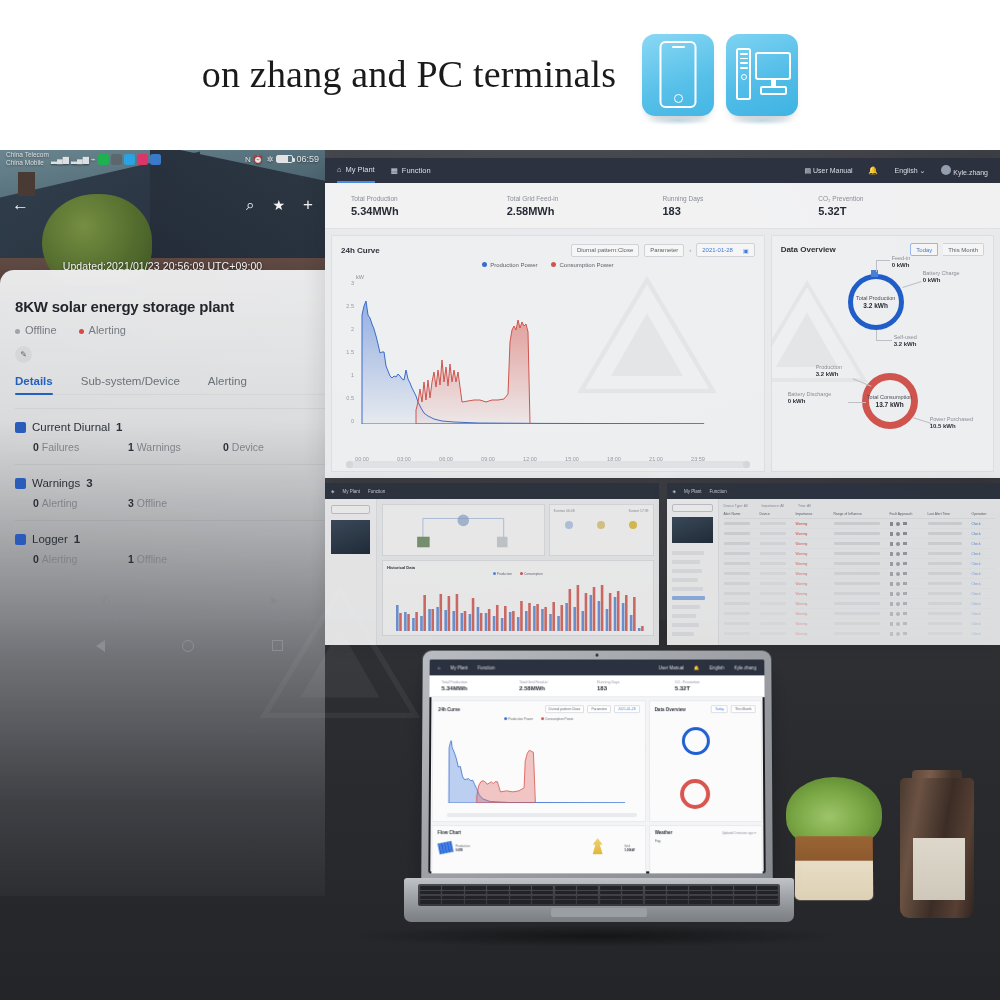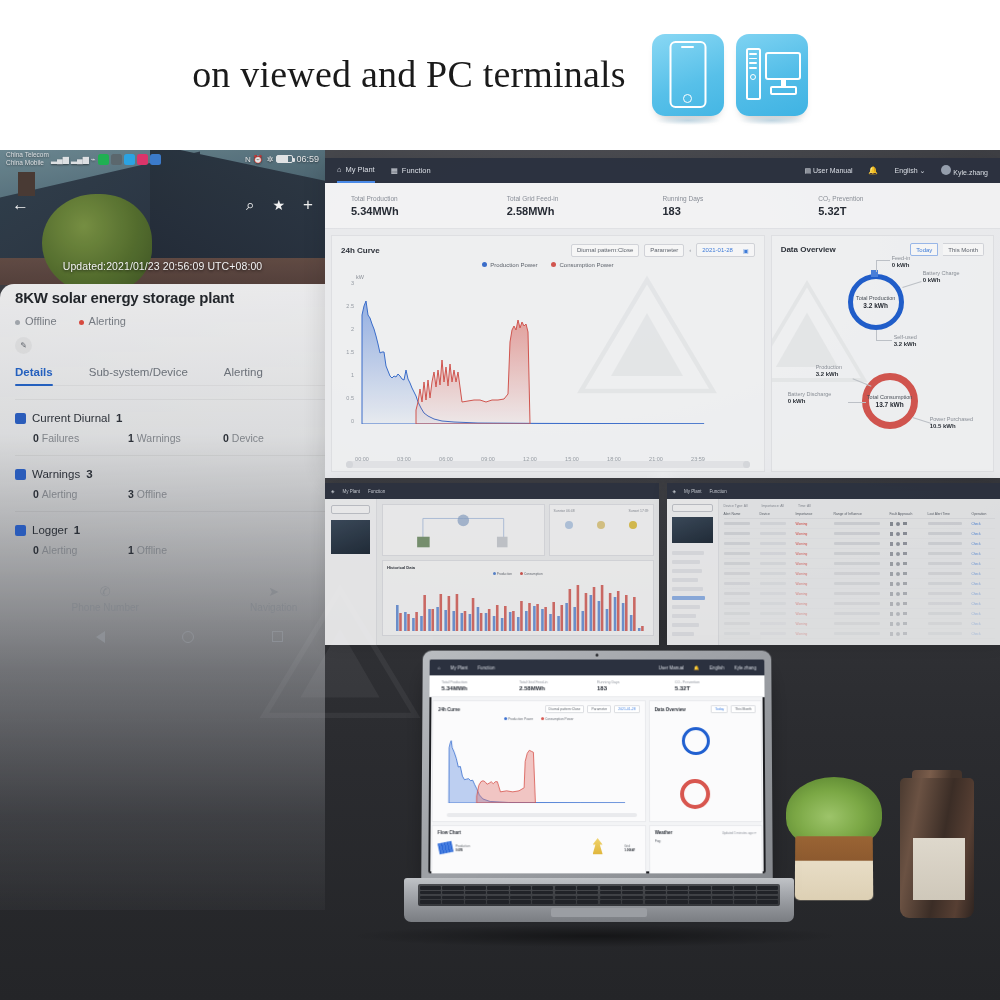--- a/index.html
+++ b/index.html
@@ -138,36 +138,36 @@
     position:absolute; left:0; top:38px; width:325px; height:34px;
     display:flex; align-items:center; padding:0 12px; color:#fff;
   }
   .mob-navrow .right { margin-left:auto; display:flex; gap:18px; align-items:center; }
   .updated {
     position:absolute; left:0; top:110px; width:325px; text-align:center;
     font-size:10.5px; color:#ffffff; text-shadow:0 1px 3px rgba(0,0,0,.75);
     letter-spacing:.1px;
   }
   .mob-sheet {
-    position:absolute; left:0; top:134px; width:379px; height:626px;
+    position:absolute; left:0; top:120px; width:379px; height:626px;
     background:linear-gradient(180deg,rgba(252,252,253,.97) 0%,rgba(244,245,246,.93) 24%,rgba(176,178,182,.55) 62%,rgba(120,122,127,.30) 85%,rgba(96,98,103,.12) 100%);
     border-radius:14px 14px 0 0;
-    padding:5px 15px 0;
+    padding:28px 15px 0;
   }
   .plant-title { font-size:15px; font-weight:700; color:#1f2328; letter-spacing:-.2px; }
   .plant-status { display:flex; gap:22px; margin-top:9px; font-size:11px; color:#7a7f86; align-items:center;}
   .dot { width:5px; height:5px; border-radius:50%; display:inline-block; margin-right:5px; vertical-align:middle;}
   .dot.gray{background:#a7acb3;} .dot.red{background:#e24b3f;}
   .edit-pen {
     margin-top:10px; width:17px; height:17px; border-radius:50%;
     background:rgba(0,0,0,.045); display:flex; align-items:center; justify-content:center;
     font-size:8px; color:#6a6f76;
   }
   .mob-tabs {
-    display:flex; align-items:center; margin-top:12px; gap:36px;
+    display:flex; align-items:center; margin-top:12px; gap:28px;
     border-bottom:1px solid rgba(0,0,0,.045); padding-bottom:7px;
   }
   .mtab { font-size:11.5px; color:#6e747c; }
   .mtab.active { color:#2363c8; font-weight:700; position:relative; }
   .mtab.active:after {
     content:""; position:absolute; left:0; right:0; bottom:-8px; height:2px;
     background:#2363c8; border-radius:2px;
   }
   .grid-ic { margin-left:auto; display:grid; grid-template-columns:1fr 1fr; gap:2px; }
   .grid-ic span{width:5px;height:5px;background:#b6bac0;display:block;}
@@ -350,21 +350,21 @@
   .bgwatermark{
     position:absolute;opacity:.05;pointer-events:none;
   }
 </style>
 </head>
 <body>
 
 <div class="banner">
   <div class="banner-inner">
     <div class="banner-text">
-      <div>on viewed and PC terminals</div>
+      <div>on zhang and PC terminals</div>
     </div>
     <div class="device-icons">
       <div class="dev-icon phone">
         <div class="phone-body"></div>
         <div class="icon-shadow"></div>
       </div>
       <div class="dev-icon">
         <div class="pc-tower">
             <i></i>
             <i></i>
@@ -421,21 +421,21 @@
         </div>
       </div>
       <div class="mob-navrow">
         <span style="font-size:17px">←</span>
         <div class="right">
           <span style="font-size:15px">⌕</span>
           <span style="font-size:14px">★</span>
           <span style="font-size:17px">+</span>
         </div>
       </div>
-      <div class="updated">Updated:2021/01/23 20:56:09 UTC+08:00</div>
+      <div class="updated">Updated:2021/01/23 20:56:09 UTC+09:00</div>
     </div>
 
     <div class="mob-sheet">
       <div class="plant-title">8KW solar energy storage plant</div>
       <div class="plant-status">
         <span><i class="dot gray"></i><span>Offline</span></span>
         <span><i class="dot red"></i><span>Alerting</span></span>
       </div>
       <div class="edit-pen">✎</div>
 

